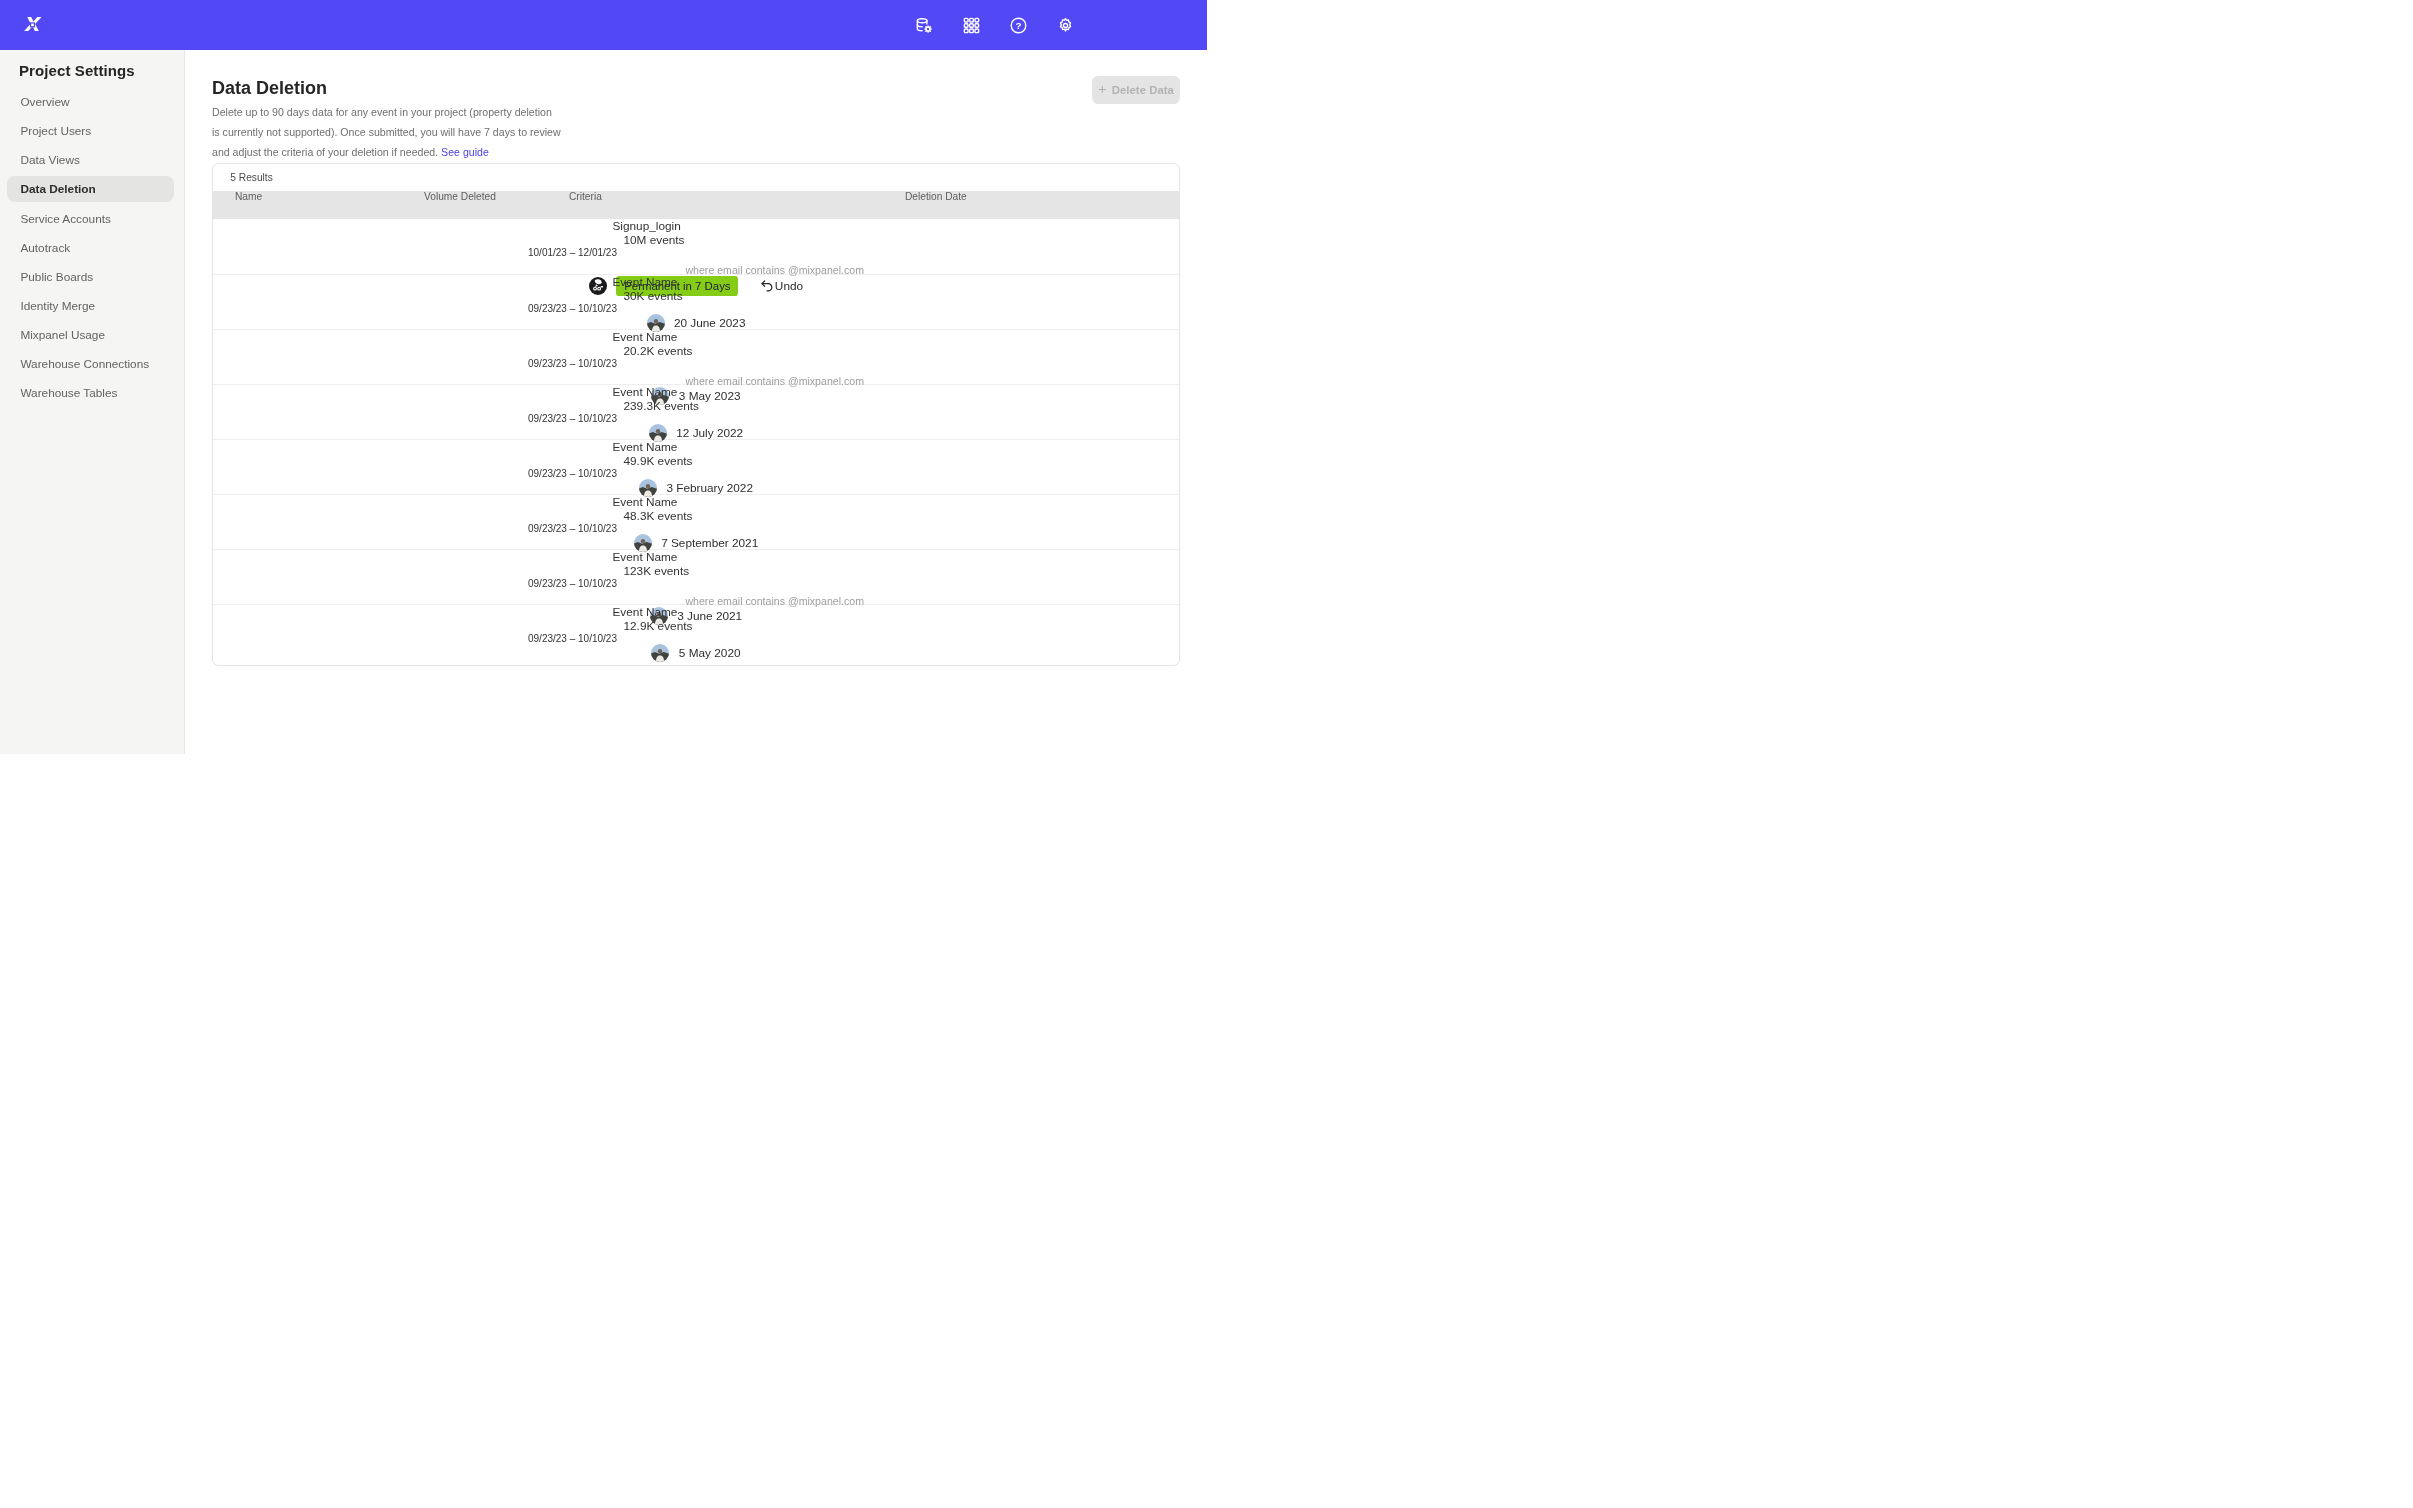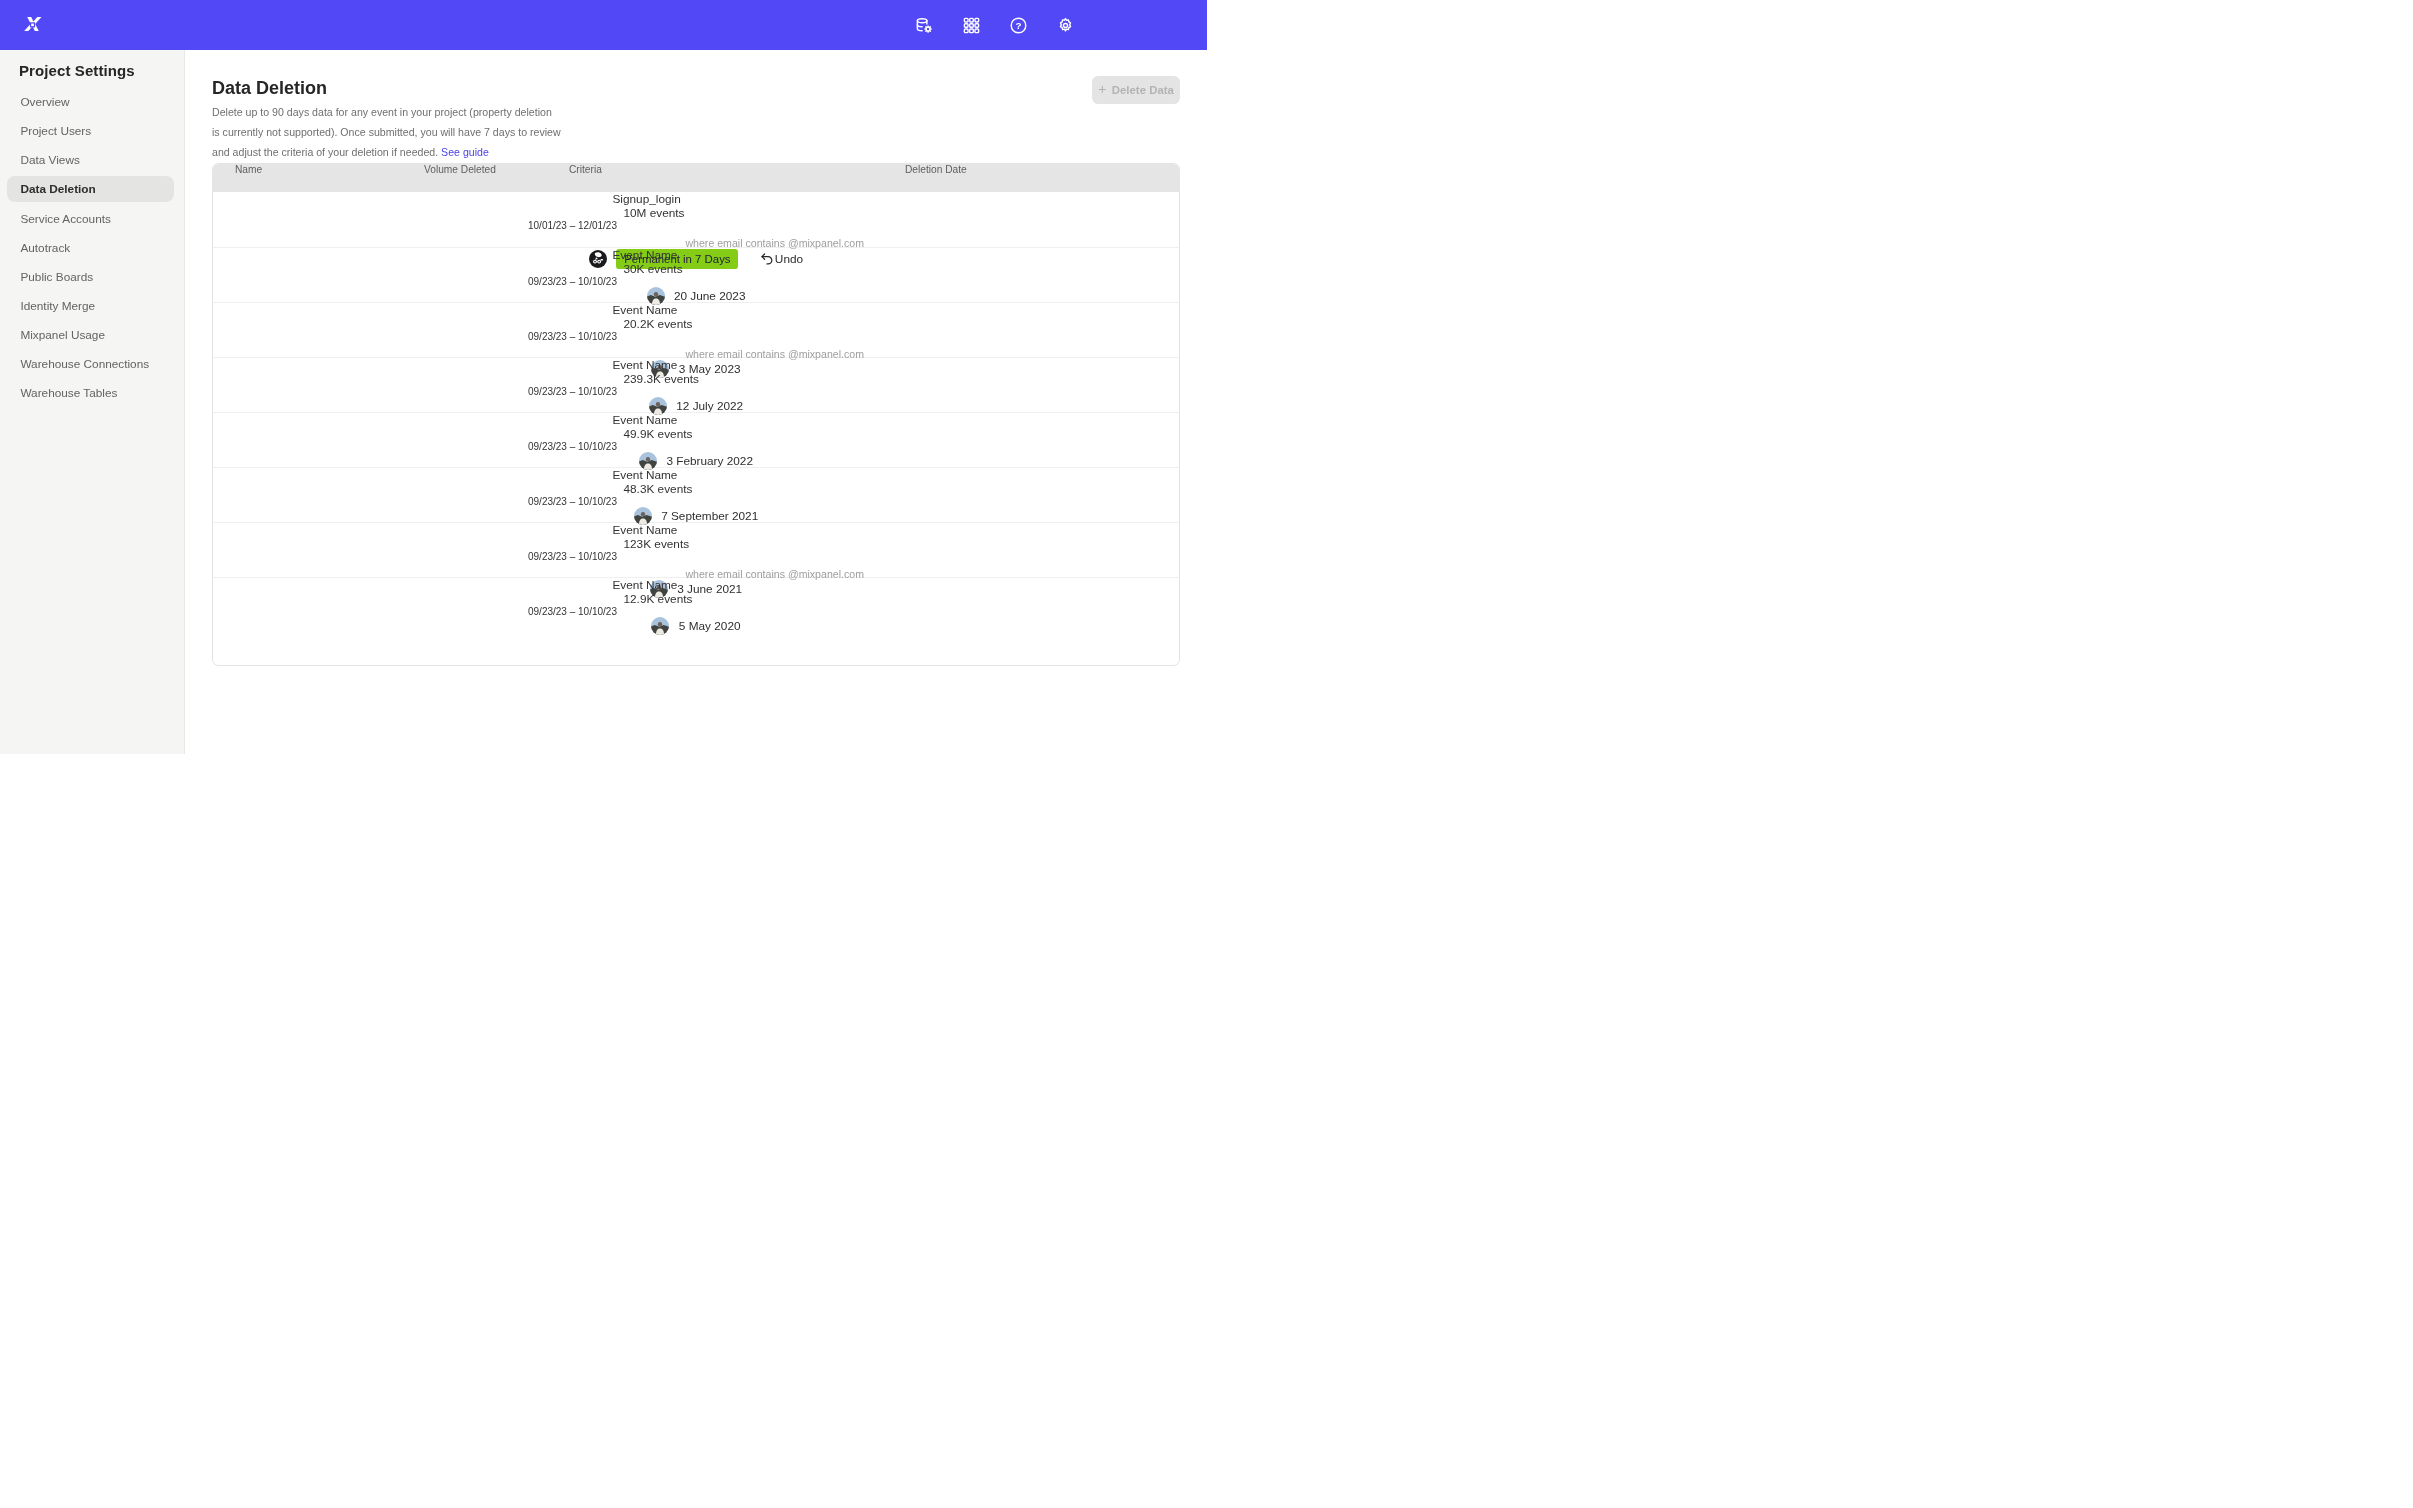--- a/index.html
+++ b/index.html
@@ -159,20 +159,21 @@
 
   <div class="page-title">Data Deletion</div>
   <div class="page-desc"><span>Delete up to 90 days data for any event in your project (property deletion is currently not supported). Once submitted, you will have 7 days to review and adjust the criteria of your deletion if needed. </span><a>See guide</a></div>
 
   <button class="delete-btn">
     <span class="plus-glyph">+</span>
     <span>Delete Data</span>
   </button>
 
   <div class="card">
+    <div class="results-bar">5 Results</div>
     <div class="thead">
       <div class="col-name">Name</div>
       <div class="col-volume">Volume Deleted</div>
       <div class="col-criteria">Criteria</div>
       <div class="col-date">Deletion Date</div>
     </div>
     <div id="table-body">
         <div class="trow">
           <div class="col-name">Signup_login</div>
           <div class="col-volume">10M events</div>

